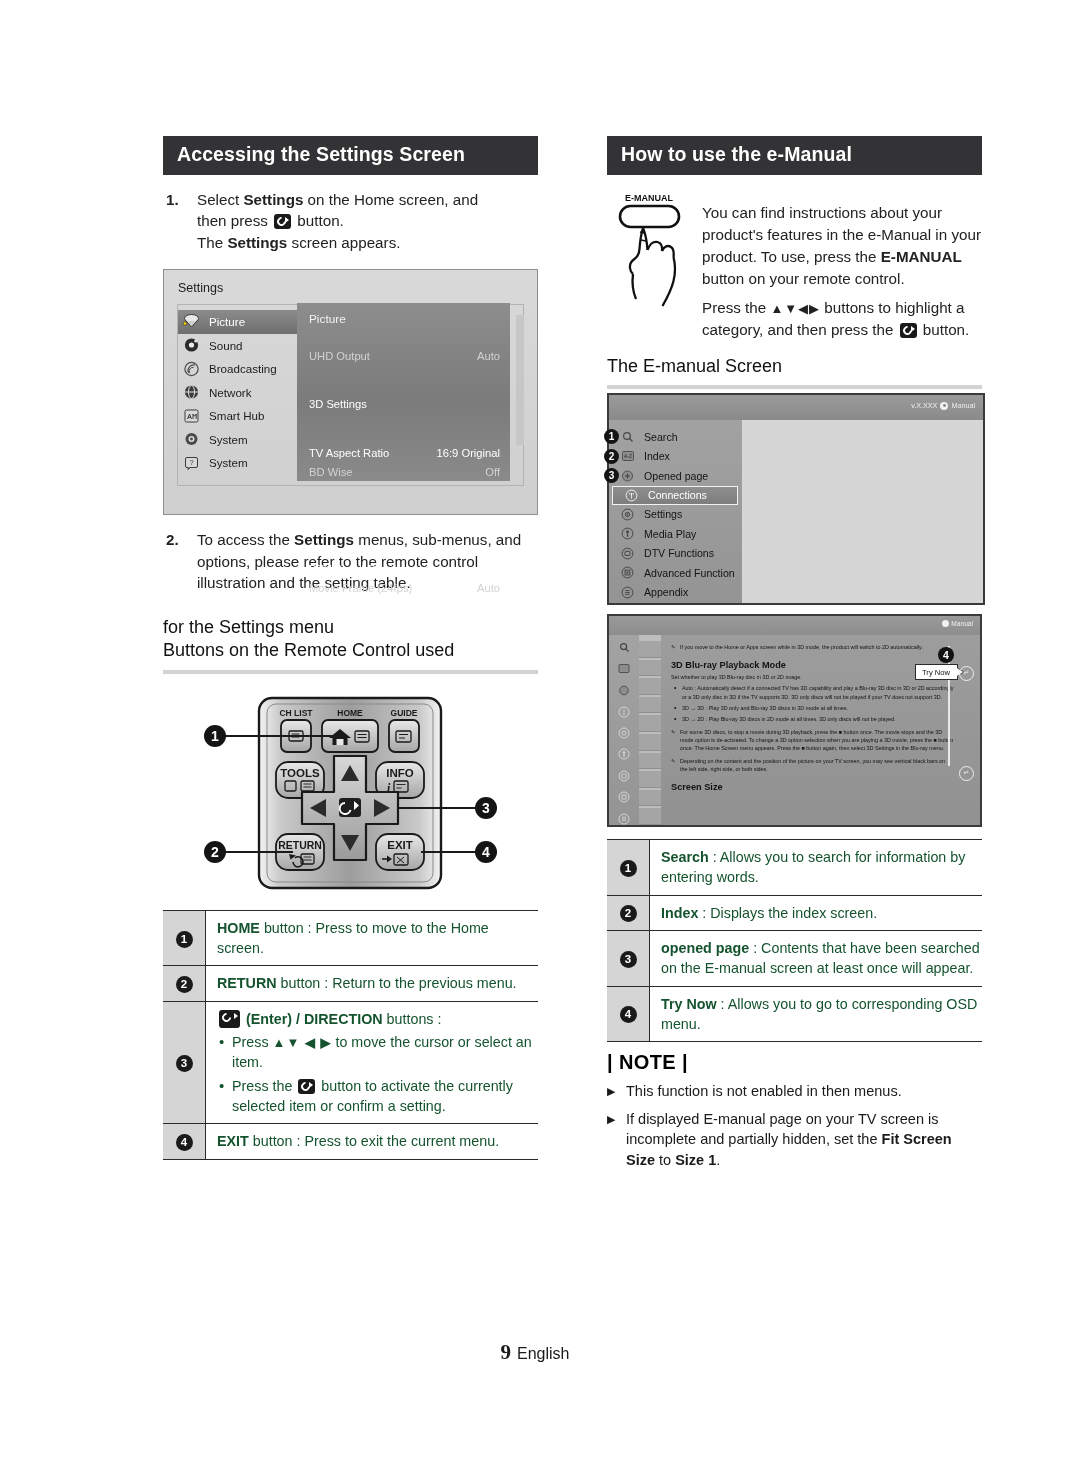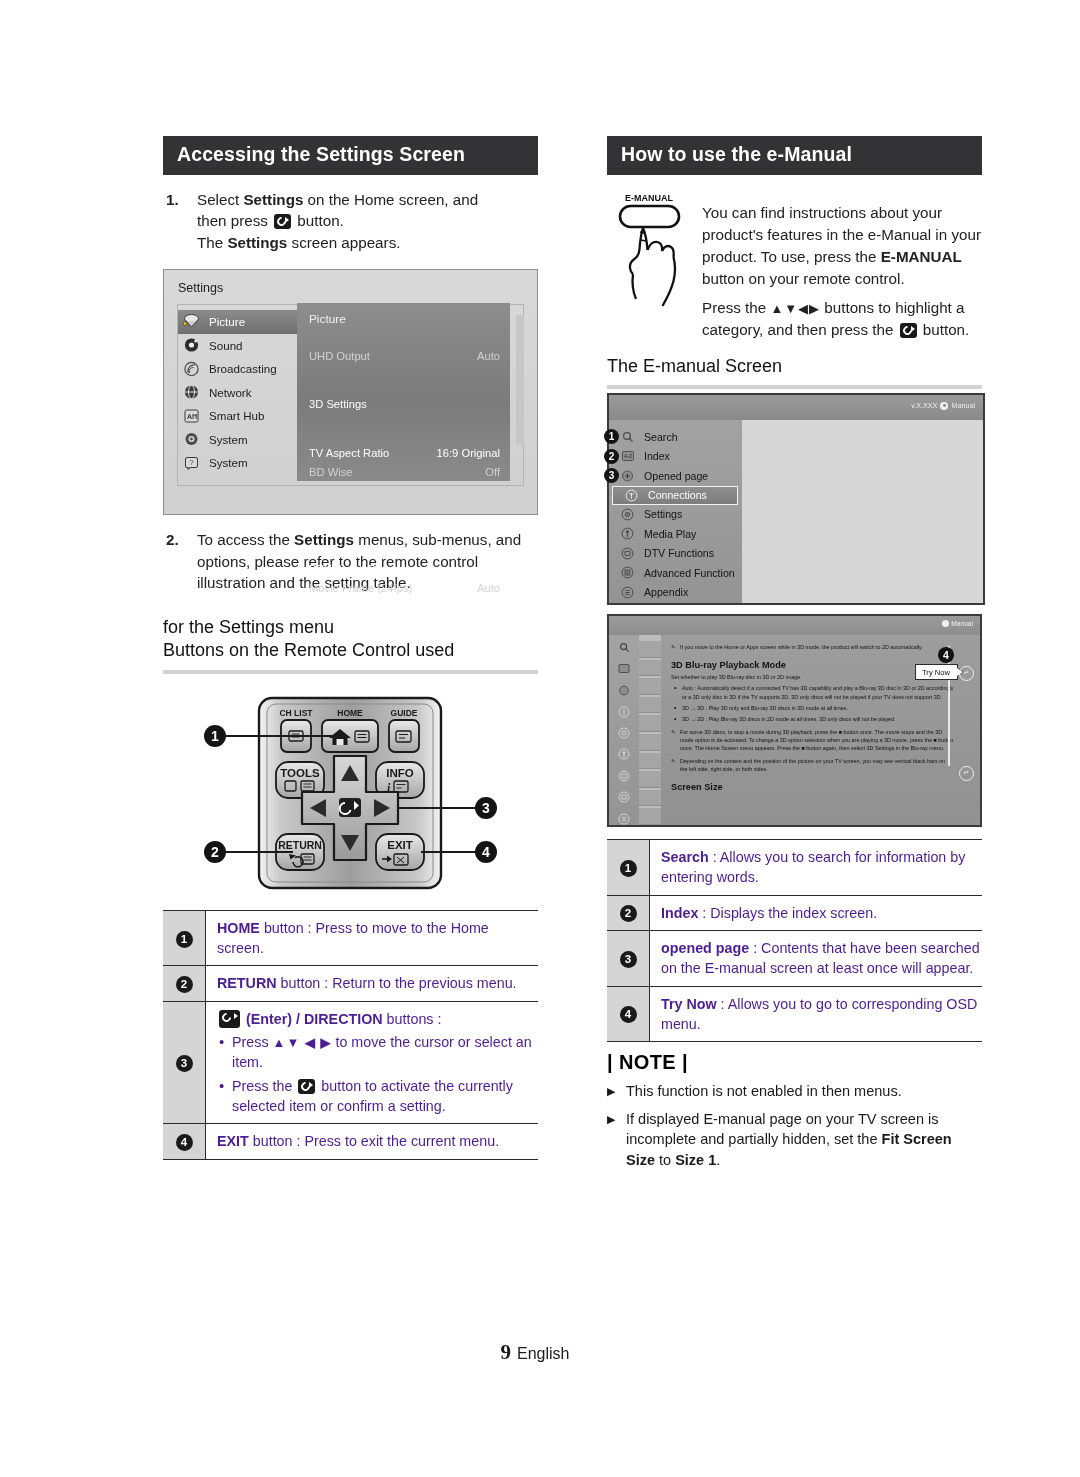--- a/index.html
+++ b/index.html
@@ -102,21 +102,21 @@
   
   .tbl{width:375px;border-collapse:collapse;margin-top:14px;}
   .tbl td{
     border-top:1.6px solid #2a2a2a;border-bottom:1.6px solid #2a2a2a;
     padding:7px 0;vertical-align:middle;
   }
   .tbl tr td:first-child{
     width:42px;background:#d5d5d5;text-align:center;
     border-right:1.6px solid #2a2a2a;
   }
-  .tbl tr td:last-child{padding-left:11px;font-size:14.3px;line-height:1.42;color:#4c1d95;margin-left:43px;}
+  .tbl tr td:last-child{padding-left:11px;font-size:14.3px;line-height:1.42;color:#14532d;margin-left:43px;}
   .bnum{
     display:inline-block;width:17px;height:17px;border-radius:50%;
     background:#1a1a1a;color:#fff;font-size:11.5px;font-weight:bold;
     line-height:17px;text-align:center;
   }
   ul.dots{margin:2px 0 0 0;padding-left:15px;list-style:none;}
   ul.dots li{position:relative;margin-top:3px;}
   ul.dots li::before{
     content:"•";position:absolute;left:-13px;top:-1px;font-size:15px;
   }

